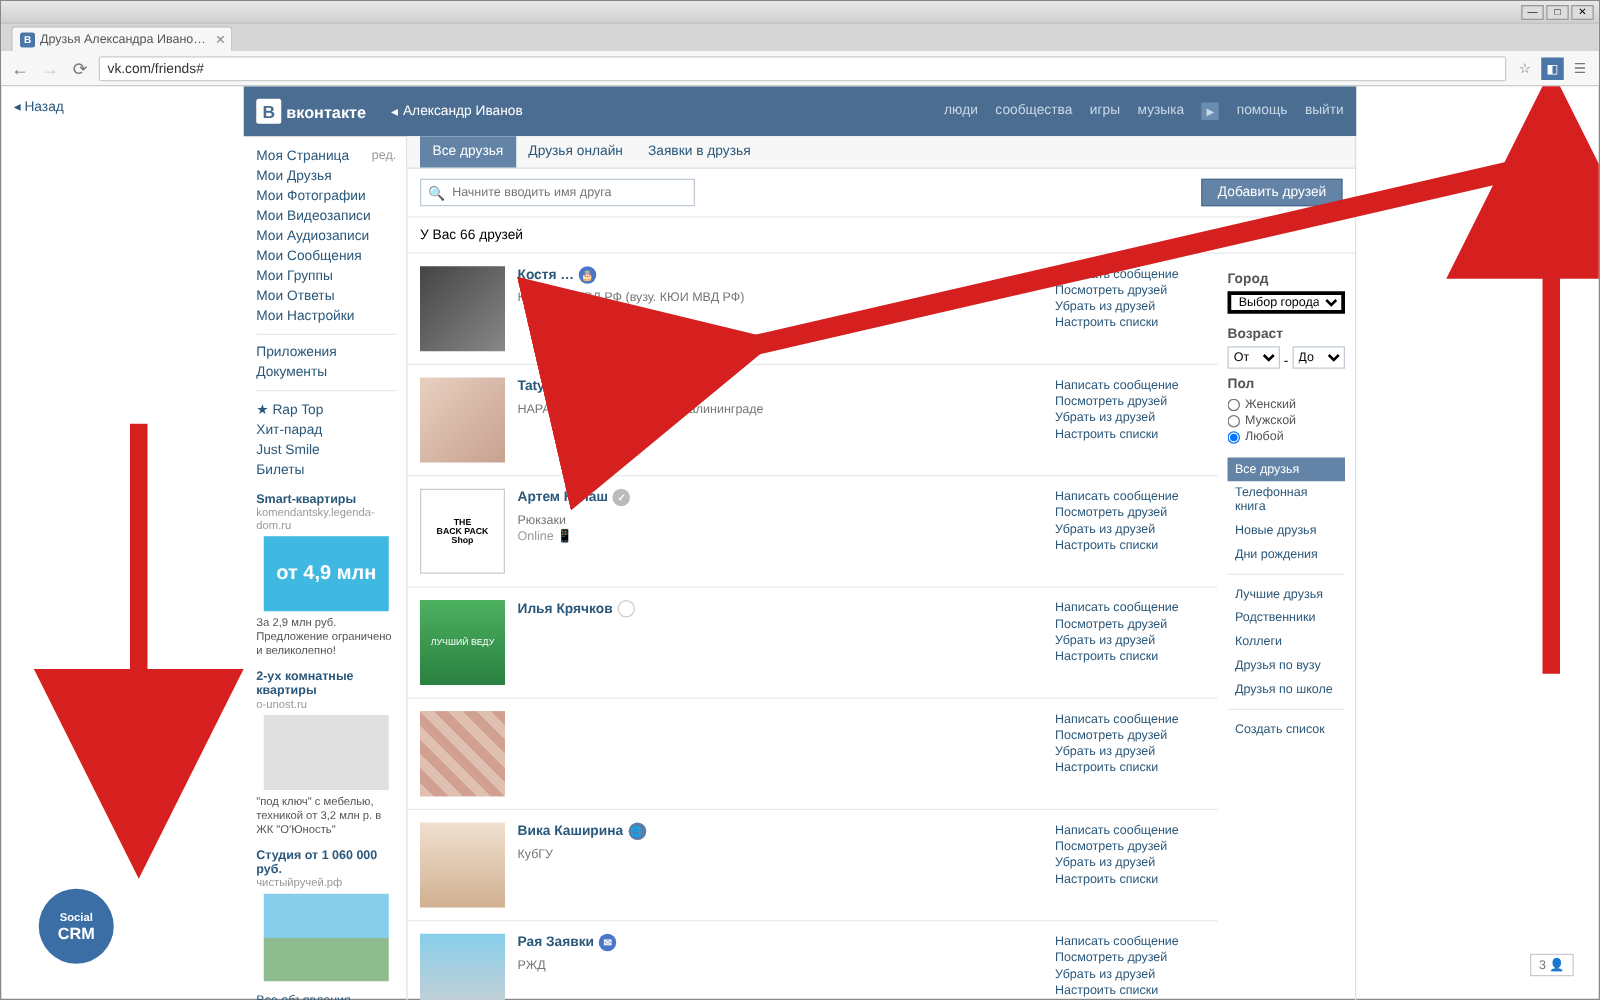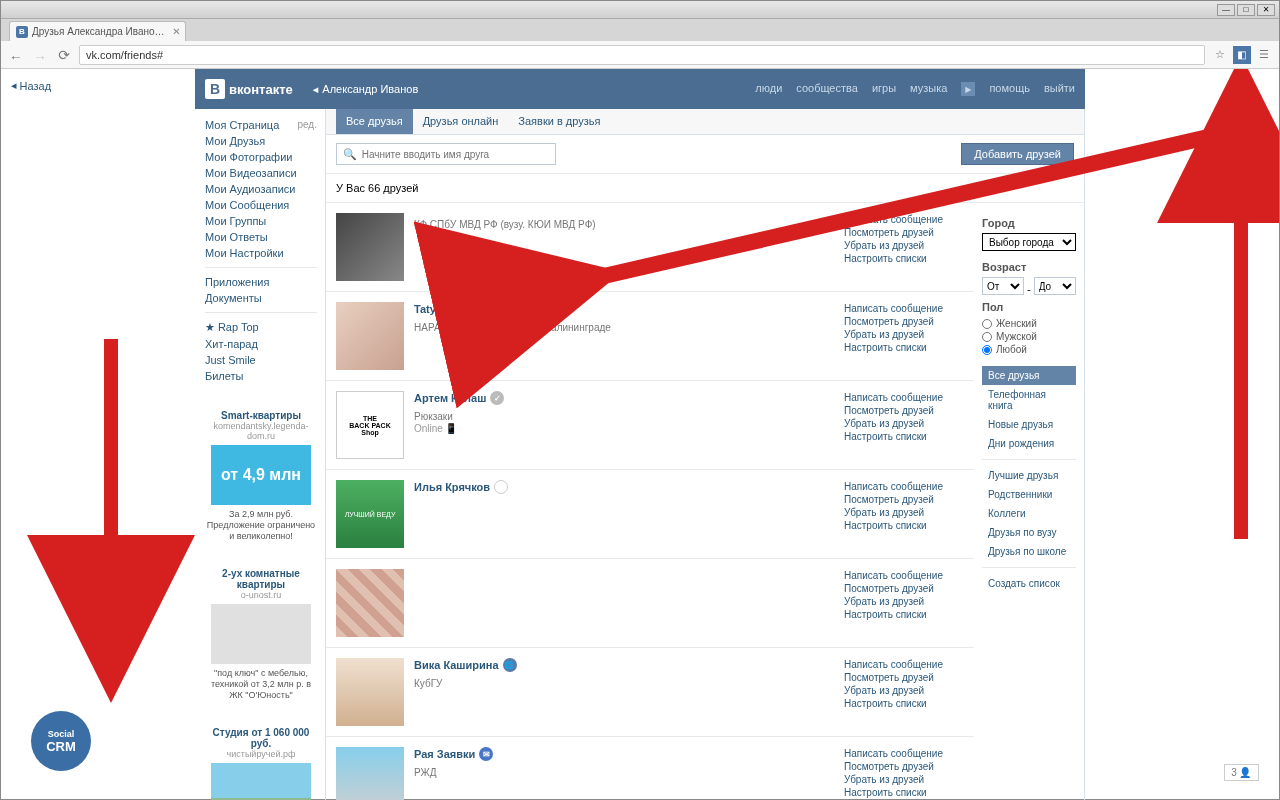--- a/index.html
+++ b/index.html
@@ -26,21 +26,21 @@
 .vk-logo-box{width:20px;height:20px;background:#fff;color:#4a6d91;border-radius:2px;display:flex;align-items:center;justify-content:center;font-weight:bold;font-size:14px}
 .vk-user{margin-left:20px;font-size:11px;display:flex;align-items:center;gap:4px}
 .vk-nav{margin-left:auto;display:flex;gap:14px;font-size:11px}
 .vk-nav span{cursor:pointer;color:#c8d8e8}
 .vk-nav .arrow-box{width:14px;height:14px;background:#6a8db1;display:flex;align-items:center;justify-content:center;font-size:8px}
 .vk-body{display:flex}
 .vk-left{width:130px;padding:8px 0 8px 10px}
 .vk-left a{display:block;color:#2b587a;font-size:11px;padding:2px 0;cursor:pointer}
 .vk-left .edit{color:#999;float:right;font-size:10px;margin-right:8px}
 .vk-left .divider{height:1px;background:#e7e7e7;margin:6px 8px 6px 0}
-.ad-block{text-align:center;font-size:10px;color:#2b587a;margin-top:26px;padding-right:8px}
+.ad-block{font-size:10px;color:#2b587a;margin-top:10px;padding-right:8px}
 .ad-block .title{font-weight:bold;color:#2b587a}
 .ad-block .sub{color:#999;font-size:9px;margin-bottom:4px}
 .ad-img{width:100px;height:60px;margin:4px auto;background:#3fb8e2;display:flex;align-items:center;justify-content:center;color:#fff;font-size:16px;font-weight:bold}
 .ad-img3{width:100px;height:60px;margin:4px auto;background:#e0e0e0;position:relative}
 .ad-img4{width:100px;height:70px;margin:4px auto;background:linear-gradient(#87ceeb 50%,#8fbc8f 50%)}
 .ad-txt{color:#555;font-size:9px;line-height:11px;margin-top:3px}
 .vk-main{flex:1;border-left:1px solid #d9e0e7;border-right:1px solid #d9e0e7}
 .tabs-row{height:26px;background:#f7f7f7;border-bottom:1px solid #d9e0e7;display:flex;padding:0 10px}
 .tab-i{padding:6px 10px;color:#2b587a;font-size:11px;cursor:pointer}
 .tab-i.active{background:#6384a6;color:#fff}
@@ -67,21 +67,21 @@
 .badge.grey{background:#bbb}
 .badge.white{background:#fff;border:1px solid #ccc}
 .badge.globe{background:#5a7aa8}
 .badge.mail{background:#4a76c8}
 .friend-sub{color:#777;font-size:10px;margin-top:6px;line-height:12px}
 .online{color:#999;font-size:10px}
 .friend-actions{width:120px;font-size:10px}
 .friend-actions a{display:block;color:#2b587a;padding:1px 0;cursor:pointer}
 .vk-right{width:110px;padding:8px;font-size:11px}
 .filter-label{font-weight:bold;color:#555;margin-bottom:4px;margin-top:6px}
-.sel{width:100%;height:18px;border:1px solid #000000;background:#fff;font-size:10px;padding:0 2px;margin-bottom:4px}
+.sel{width:100%;height:18px;border:3px solid #000000;background:#fff;font-size:10px;padding:0 2px;margin-bottom:4px}
 .sel-row{display:flex;gap:3px;align-items:flex-end}
 .sel-sm{width:42px;height:18px;border:1px solid #c0cad5;background:#fff;font-size:10px}
 .radio-row{display:flex;align-items:center;gap:4px;font-size:10px;padding:1px 0;color:#555}
 .radio-row input{width:10px;height:10px}
 .filter-list{margin-top:10px}
 .filter-list a{display:block;padding:4px 6px;color:#2b587a;font-size:10px;cursor:pointer}
 .filter-list a.active{background:#6384a6;color:#fff}
 .filter-div{height:1px;background:#e7eaed;margin:6px 0}
 .crm-badge{position:absolute;left:30px;bottom:30px;width:60px;height:60px;border-radius:50%;background:#3a6ea5;display:flex;flex-direction:column;align-items:center;justify-content:center;color:#fff;font-size:9px;font-weight:bold;cursor:pointer}
 .crm-badge .big{font-size:13px}
@@ -196,20 +196,24 @@
             <button class="btn-add">Добавить друзей</button>
           </div>
           <div class="count-row">У Вас 66 друзей</div>
 
           <div class="friends-list">
             <div class="friends-col">
 
               <div class="friend">
                 <div class="avatar av1"></div>
                 <div class="friend-info">
+                  <div class="friend-name">
+                      <a>Костя …</a>
+                      <span class="badge blue">🎂</span>
+                    </div>
                   <div class="friend-sub">КФ СПбУ МВД РФ (вузу. КЮИ МВД РФ)</div>
                 </div>
                 <div class="friend-actions">
                   <a>Написать сообщение</a>
                   <a>Посмотреть друзей</a>
                   <a>Убрать из друзей</a>
                   <a>Настроить списки</a>
                 </div>
               </div>
 

